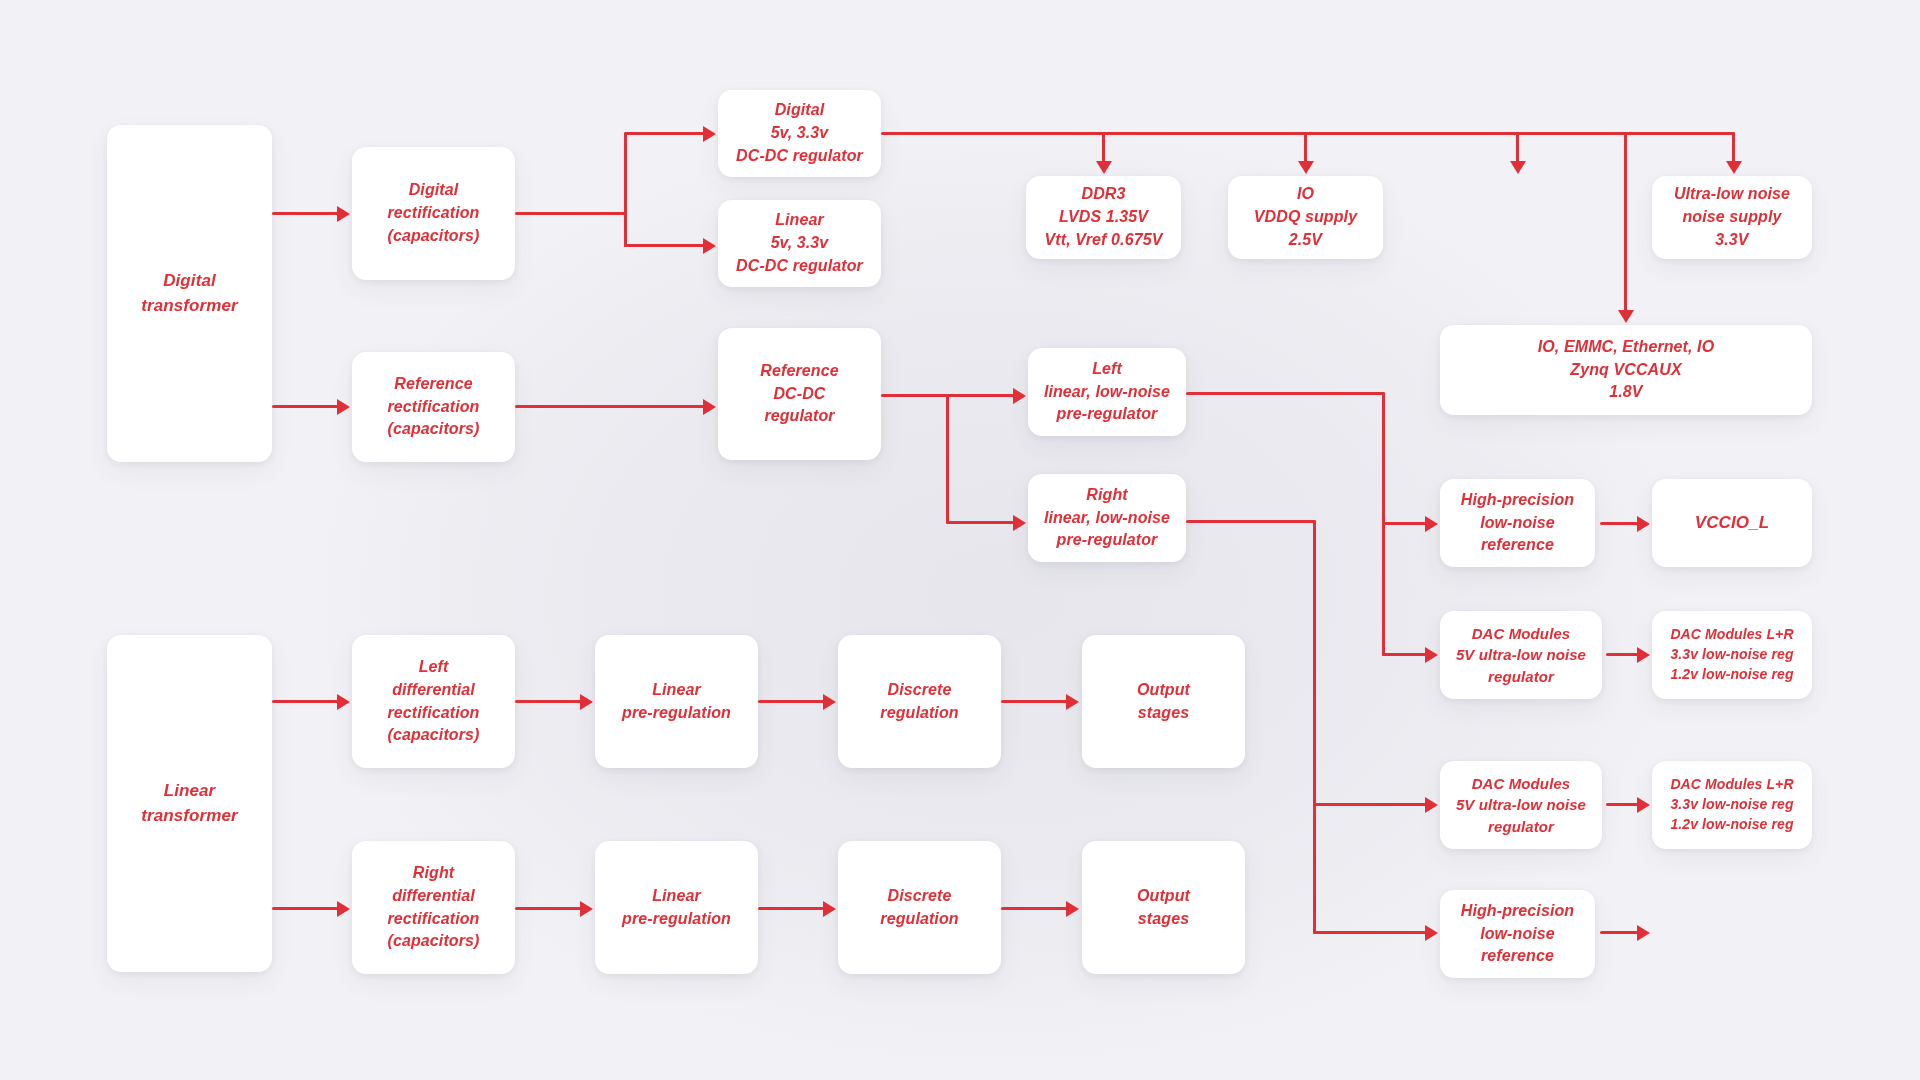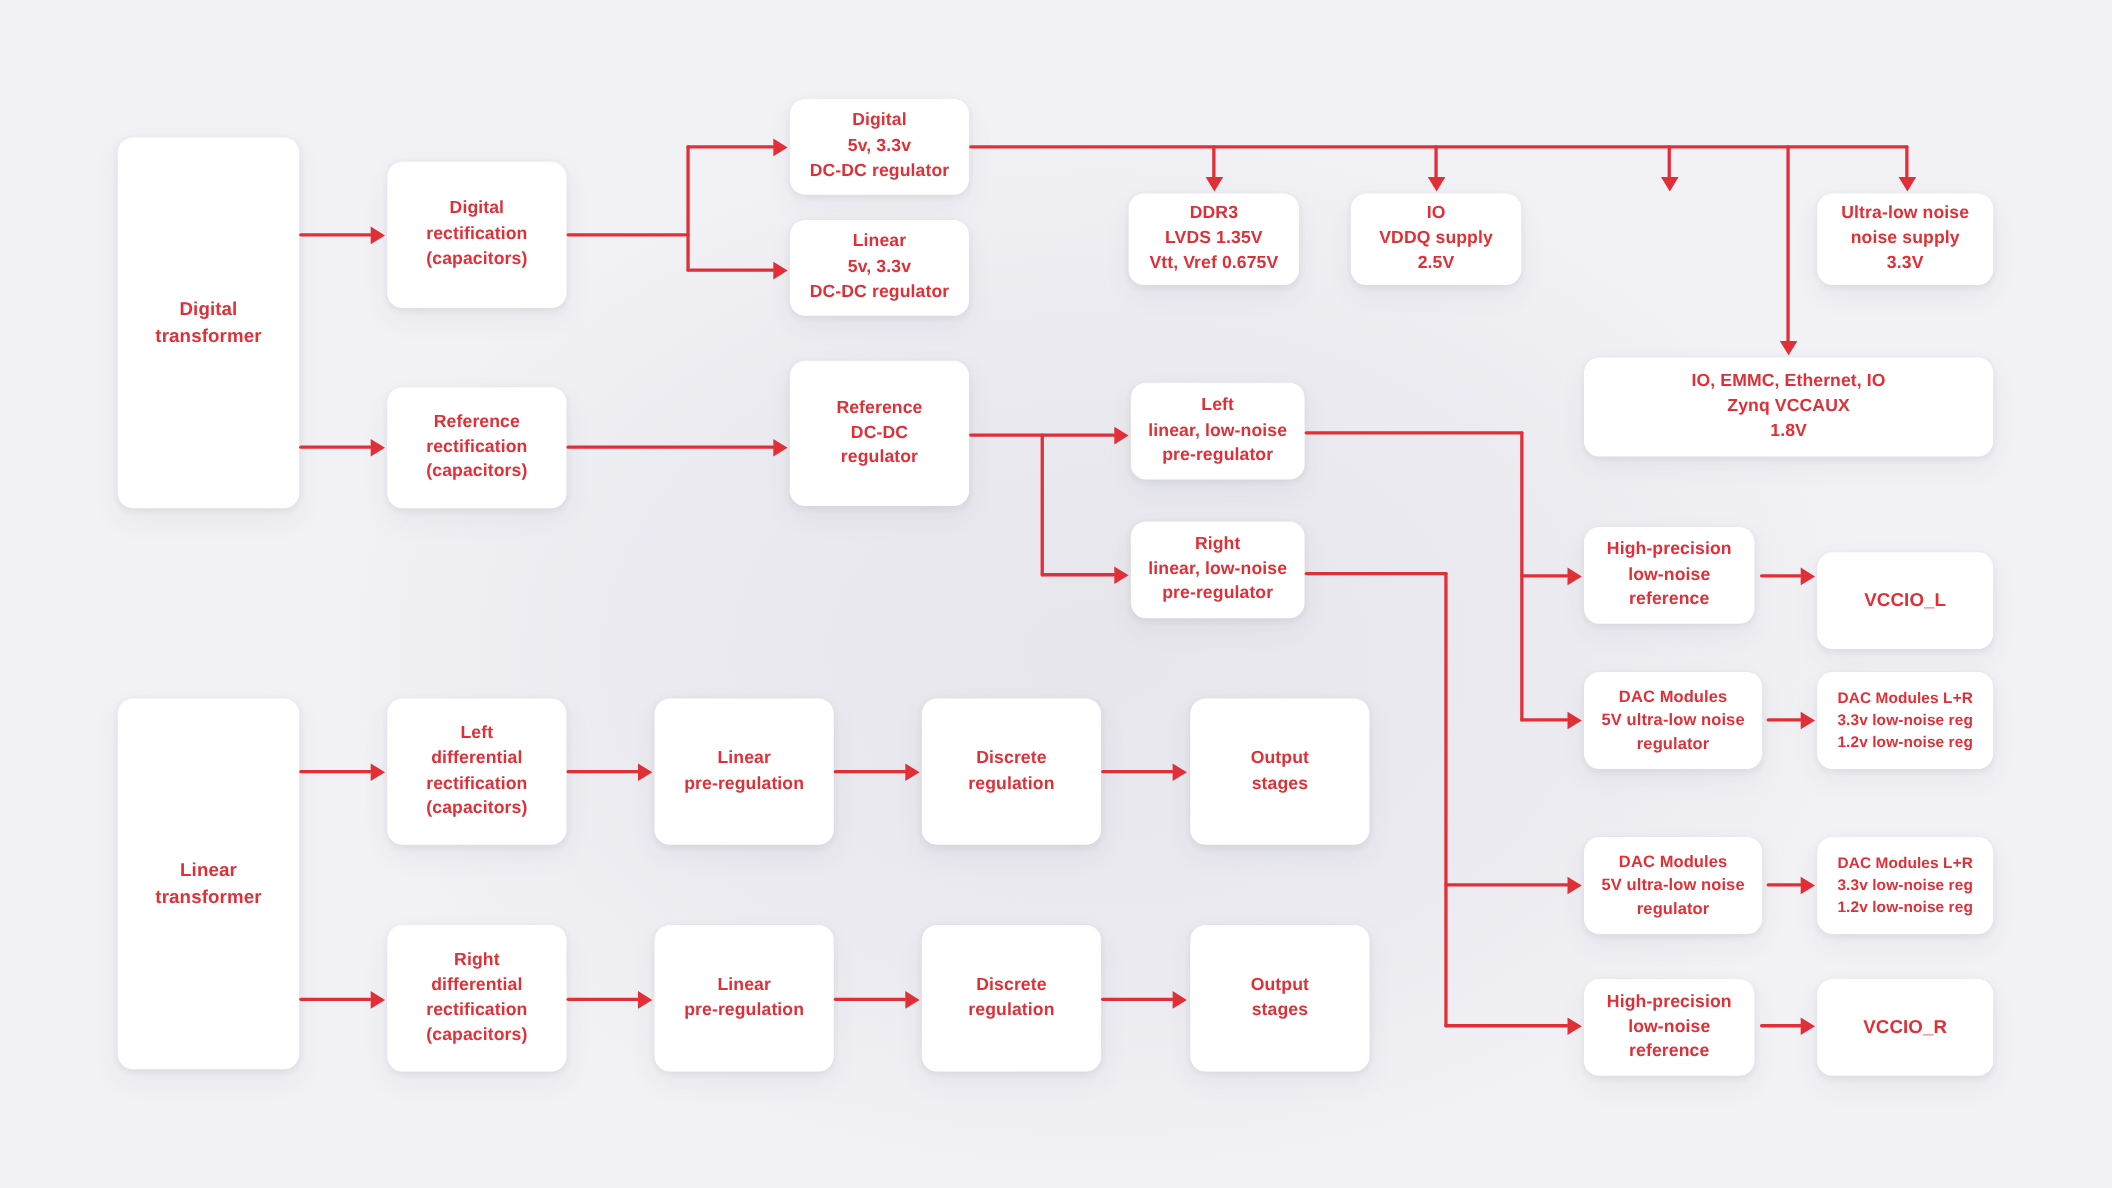--- a/index.html
+++ b/index.html
@@ -18,21 +18,21 @@
     border-radius:14px;
     box-shadow:0 2px 6px rgba(60,60,90,.07), 0 10px 26px rgba(60,60,90,.06);
     display:flex;align-items:center;justify-content:center;
     text-align:center;
     color:#e02f37;
     font-weight:700;
     letter-spacing:.1px;
     box-sizing:border-box;
     padding:4px 8px;
   }
-  .node .lines{display:block;line-height:1.42;}
+  .node .lines{display:block;line-height:1.42;font-style:italic;}
   .node .lines span{display:block;white-space:nowrap;}
 
   .f17{font-size:17px;}
   .f16{font-size:16px;}
   .f15{font-size:15px;}
   .f14{font-size:14px;}
 
   
   .h{position:absolute;height:3px;background:#e02f37;border-radius:2px;}
   .v{position:absolute;width:3px;background:#e02f37;border-radius:2px;}
@@ -149,21 +149,21 @@
   </div>
 
   <div class="node f16" style="left:1440px;top:479px;width:155px;height:88px;">
     <span class="lines">
         <span>High-precision</span>
         <span>low-noise</span>
         <span>reference</span>
       </span>
   </div>
 
-  <div class="node f17" style="left:1652px;top:502px;width:160px;height:88px;">
+  <div class="node f17" style="left:1652px;top:479px;width:160px;height:88px;">
     <span class="lines">
         <span>VCCIO_L</span>
       </span>
   </div>
 
   <div class="node f15" style="left:1440px;top:611px;width:162px;height:88px;">
     <span class="lines">
         <span>DAC Modules</span>
         <span>5V ultra-low noise</span>
         <span>regulator</span>
@@ -195,25 +195,20 @@
   </div>
 
   <div class="node f16" style="left:1440px;top:890px;width:155px;height:88px;">
     <span class="lines">
         <span>High-precision</span>
         <span>low-noise</span>
         <span>reference</span>
       </span>
   </div>
 
-  <div class="node f17" style="left:1652px;top:890px;width:160px;height:88px;">
-    <span class="lines">
-        <span>VCCIO_R</span>
-      </span>
-  </div>
 
   <div class="node f17" style="left:107px;top:635px;width:165px;height:337px;">
     <span class="lines">
         <span>Linear</span>
         <span>transformer</span>
       </span>
   </div>
 
   <div class="node f16" style="left:352px;top:635px;width:163px;height:133px;">
     <span class="lines">

